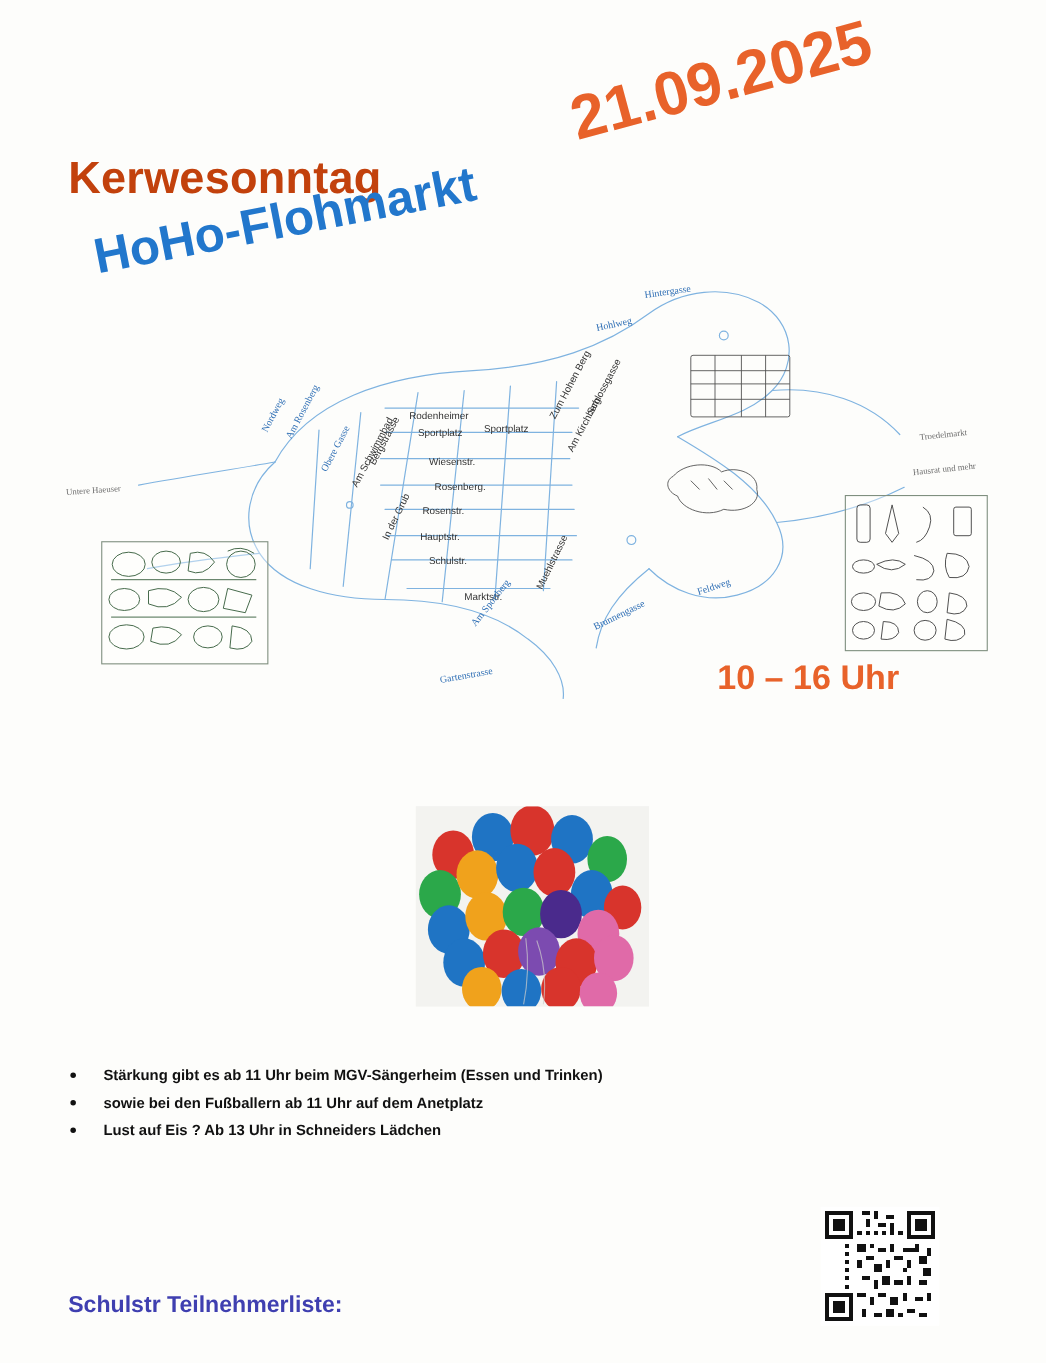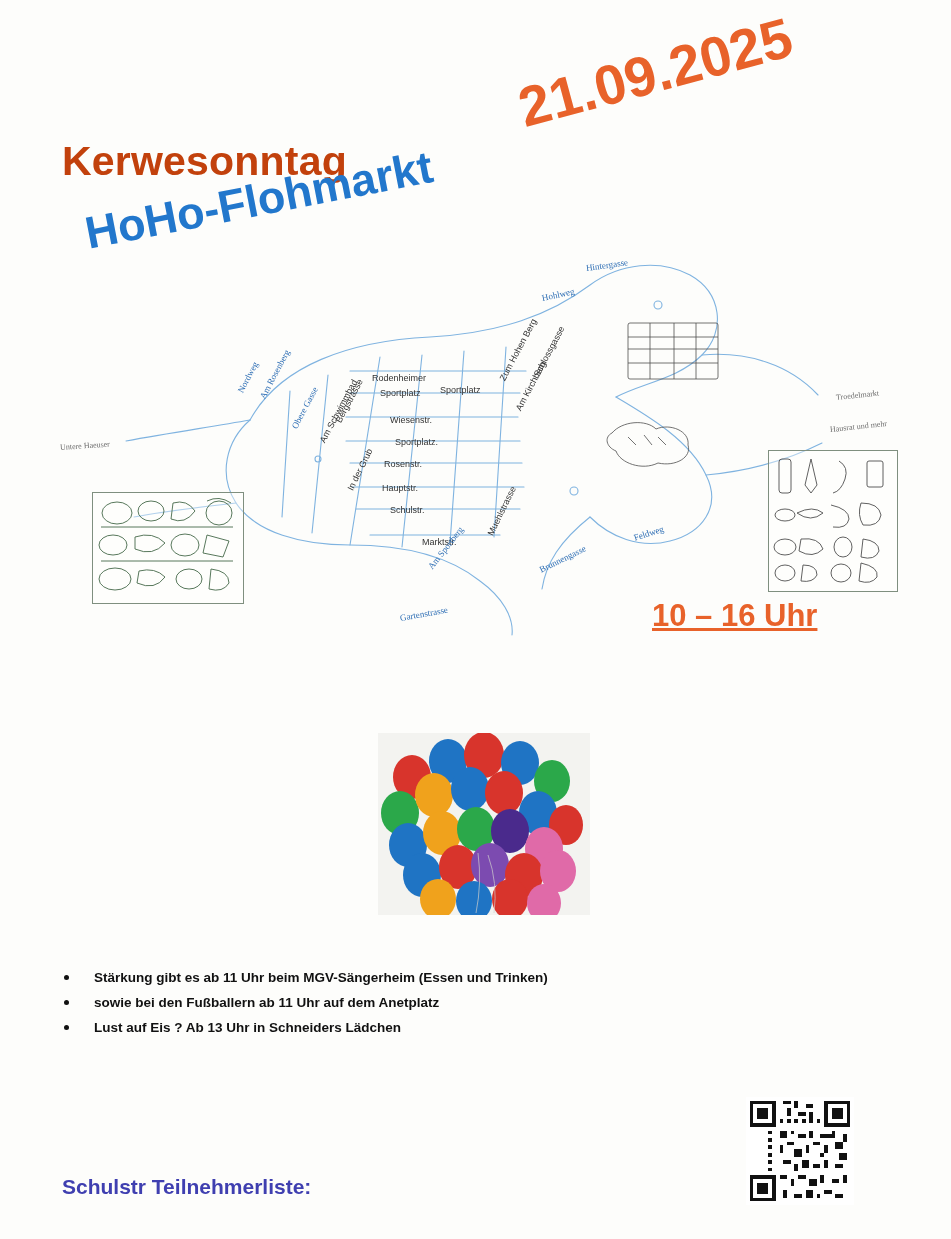--- a/index.html
+++ b/index.html
@@ -59,21 +59,20 @@
   }
 
   .title-time {
     position: absolute;
     left: 652px;
     top: 598px;
     font-size: 31px;
     font-weight: bold;
     color: #e8622a;
     white-space: nowrap;
-    text-decoration: underline;
   }
 
   
   .map-area {
     position: absolute;
     left: 50px;
     top: 245px;
     width: 860px;
     height: 420px;
   }
@@ -225,21 +224,21 @@
       </g>
     </svg>
 
     <div id="map-label-host">
         <div class="map-label" style="left: 536px; top: 18px; transform: rotate(-8deg); transform-origin: left center;">Hintergasse</div>
         <div class="map-label" style="left: 492px; top: 48px; transform: rotate(-12deg); transform-origin: left center;">Hohlweg</div>
         <div class="map-label dark" style="left: 322px; top: 128px; transform: rotate(0deg); transform-origin: left center;">Rodenheimer</div>
         <div class="map-label dark" style="left: 330px; top: 143px; transform: rotate(0deg); transform-origin: left center;">Sportplatz</div>
         <div class="map-label dark" style="left: 390px; top: 140px; transform: rotate(0deg); transform-origin: left center;">Sportplatz</div>
         <div class="map-label dark" style="left: 340px; top: 170px; transform: rotate(0deg); transform-origin: left center;">Wiesenstr.</div>
-        <div class="map-label dark" style="left: 345px; top: 192px; transform: rotate(0deg); transform-origin: left center;">Sportplatz.</div>
+        <div class="map-label dark" style="left: 345px; top: 192px; transform: rotate(0deg); transform-origin: left center;">Rosenberg.</div>
         <div class="map-label dark" style="left: 334px; top: 214px; transform: rotate(0deg); transform-origin: left center;">Rosenstr.</div>
         <div class="map-label dark" style="left: 332px; top: 238px; transform: rotate(0deg); transform-origin: left center;">Hauptstr.</div>
         <div class="map-label dark" style="left: 340px; top: 260px; transform: rotate(0deg); transform-origin: left center;">Schulstr.</div>
         <div class="map-label dark" style="left: 372px; top: 292px; transform: rotate(0deg); transform-origin: left center;">Marktstr.</div>
         <div class="map-label dark" style="left: 452px; top: 130px; transform: rotate(-62deg); transform-origin: left center;">Zum Hohen Berg</div>
         <div class="map-label dark" style="left: 468px; top: 160px; transform: rotate(-62deg); transform-origin: left center;">Am Kirchberg</div>
         <div class="map-label dark" style="left: 486px; top: 126px; transform: rotate(-62deg); transform-origin: left center;">Schlossgasse</div>
         <div class="map-label dark" style="left: 440px; top: 285px; transform: rotate(-64deg); transform-origin: left center;">Muehlstrasse</div>
         <div class="map-label dark" style="left: 300px; top: 240px; transform: rotate(-64deg); transform-origin: left center;">In der Grub</div>
         <div class="map-label dark" style="left: 272px; top: 192px; transform: rotate(-62deg); transform-origin: left center;">Am Schwimmbad</div>

